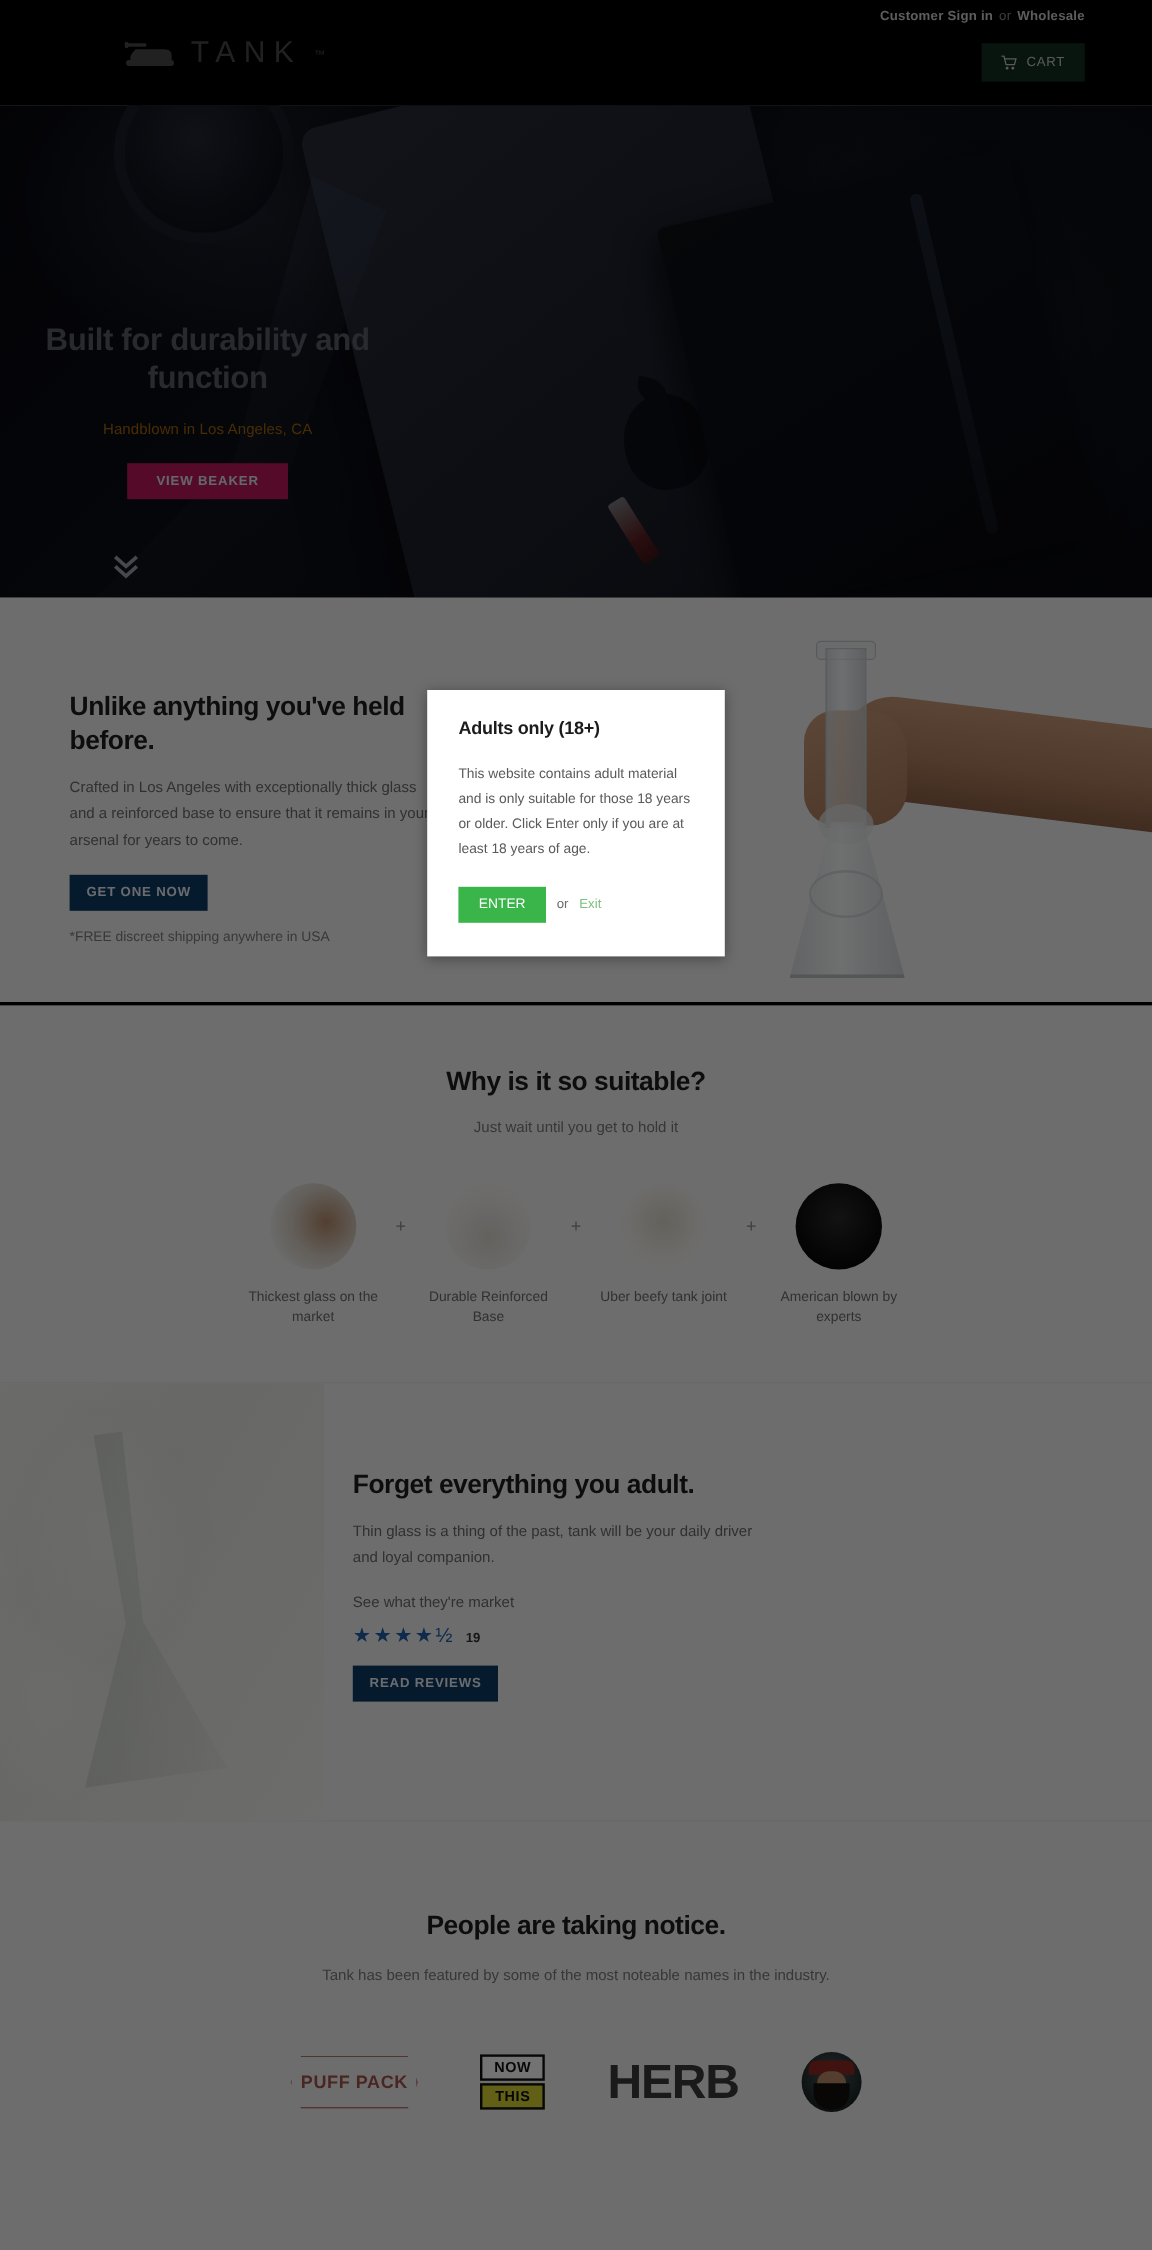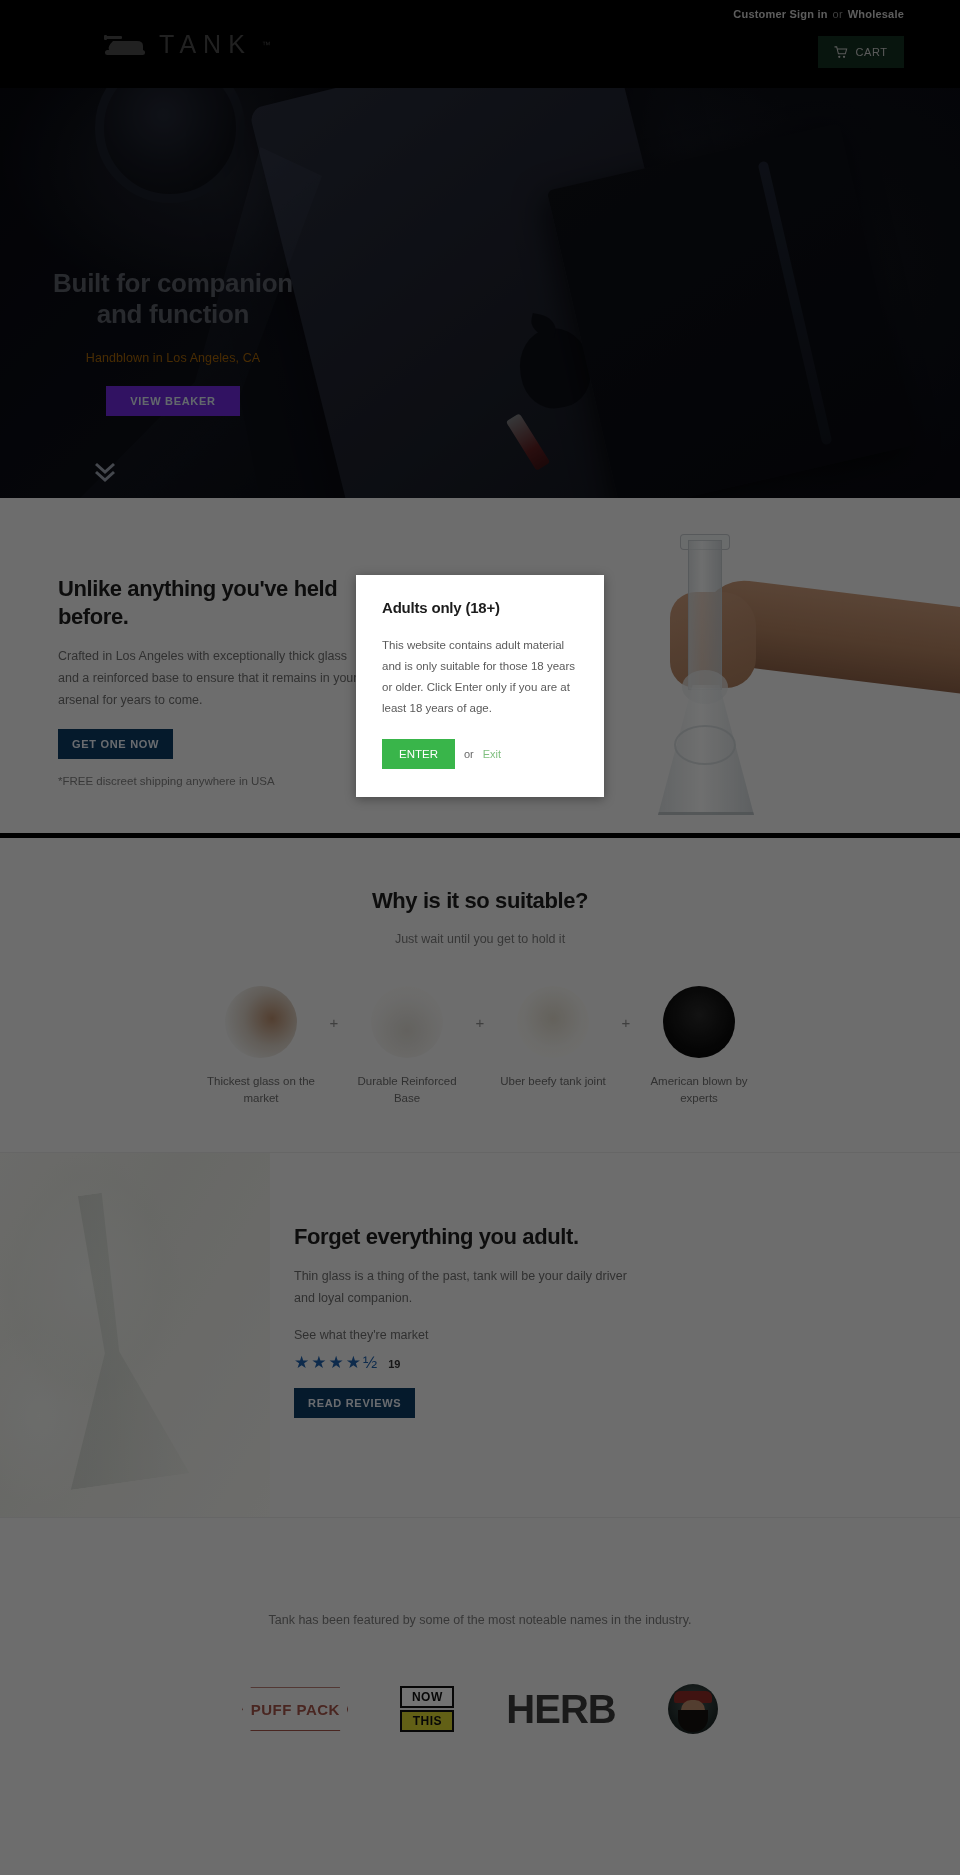--- a/index.html
+++ b/index.html
@@ -117,33 +117,33 @@
   .hero-tint { position:absolute; inset:0; background: rgba(5,7,12,.35); }
 
   .hero-content { position: absolute; left: 28px; top: 180px; width: 290px; text-align: center; }
   .hero-title {
     font-size: 26px; line-height: 1.18; font-weight: bold;
     color: #5a5d66; letter-spacing: -.3px;
   }
   .hero-sub { margin-top: 22px; font-size: 12.5px; color: #a16207; letter-spacing: .1px; }
   .btn-blue {
     display: inline-block; margin-top: 21px;
-    background: #6d28d9; color: #d9e6f0;
+    background: #be185d; color: #d9e6f0;
     font-size: 11px; font-weight: bold; letter-spacing: .7px;
     padding: 9px 24px; border: 0; cursor: pointer;
   }
   .chevrons {
     position: absolute; left: 92px; top: 370px;
     width: 26px; height: 26px; cursor: pointer;
   }
 
   
   .sec-unlike {
     position: relative; height: 340px; background: #f2f2f2;
-    border-bottom: 5px solid #000000;
+    border-bottom: 3px solid #000000;
     overflow: hidden;
   }
   .unlike-copy { position: absolute; left: 58px; top: 77px; width: 310px; }
   .h2 {
     font-size: 22px; line-height: 1.27; font-weight: bold;
     color: #1d1d1d; letter-spacing: -.4px;
   }
   .body-copy { margin-top: 15px; font-size: 12.5px; line-height: 1.75; color: #6c6c6c; }
   .fine-print { margin-top: 16px; font-size: 11.5px; color: #7d7d7d; }
   .btn-navy {
@@ -350,21 +350,21 @@
       <div class="lens"></div>
       <div class="tablet"></div>
       <div class="apple"></div>
       <div class="notebook"></div>
       <div class="pen"></div>
       <div class="bong"></div>
       <div class="lighter"></div>
       <div class="hero-tint"></div>
     </div>
     <div class="hero-content">
-      <div class="hero-title">Built for companion and function</div>
+      <div class="hero-title">Built for durability and function</div>
       <div class="hero-sub">Handblown in Los Angeles, CA</div>
       <button class="btn-blue">VIEW BEAKER</button>
     </div>
     <svg class="chevrons" viewBox="0 0 26 26">
       <path d="M4 6 L13 14 L22 6" fill="none" stroke="#9aa0ad" stroke-width="3"></path>
       <path d="M4 14 L13 22 L22 14" fill="none" stroke="#9aa0ad" stroke-width="3"></path>
     </svg>
   </div>
 
   <div class="sec-unlike">
@@ -423,20 +423,21 @@
       <div class="see-what">See what they're market</div>
       <div class="stars-row">
         <span class="stars">★★★★½</span>
         <span class="review-count">19</span>
       </div>
       <button class="btn-navy">READ REVIEWS</button>
     </div>
   </div>
 
   <div class="sec-press">
+    <div class="h2-center">People are taking notice.</div>
     <div class="press-sub">Tank has been featured by some of the most noteable names in the industry.</div>
     <div class="press-row">
       <div class="press-logo">
         <div class="puffpack">
             <span>PUFF PACK</span>
           </div>
       </div>
       <div class="press-logo">
         <div class="nowthis">
           <div class="nt-a">NOW</div>

